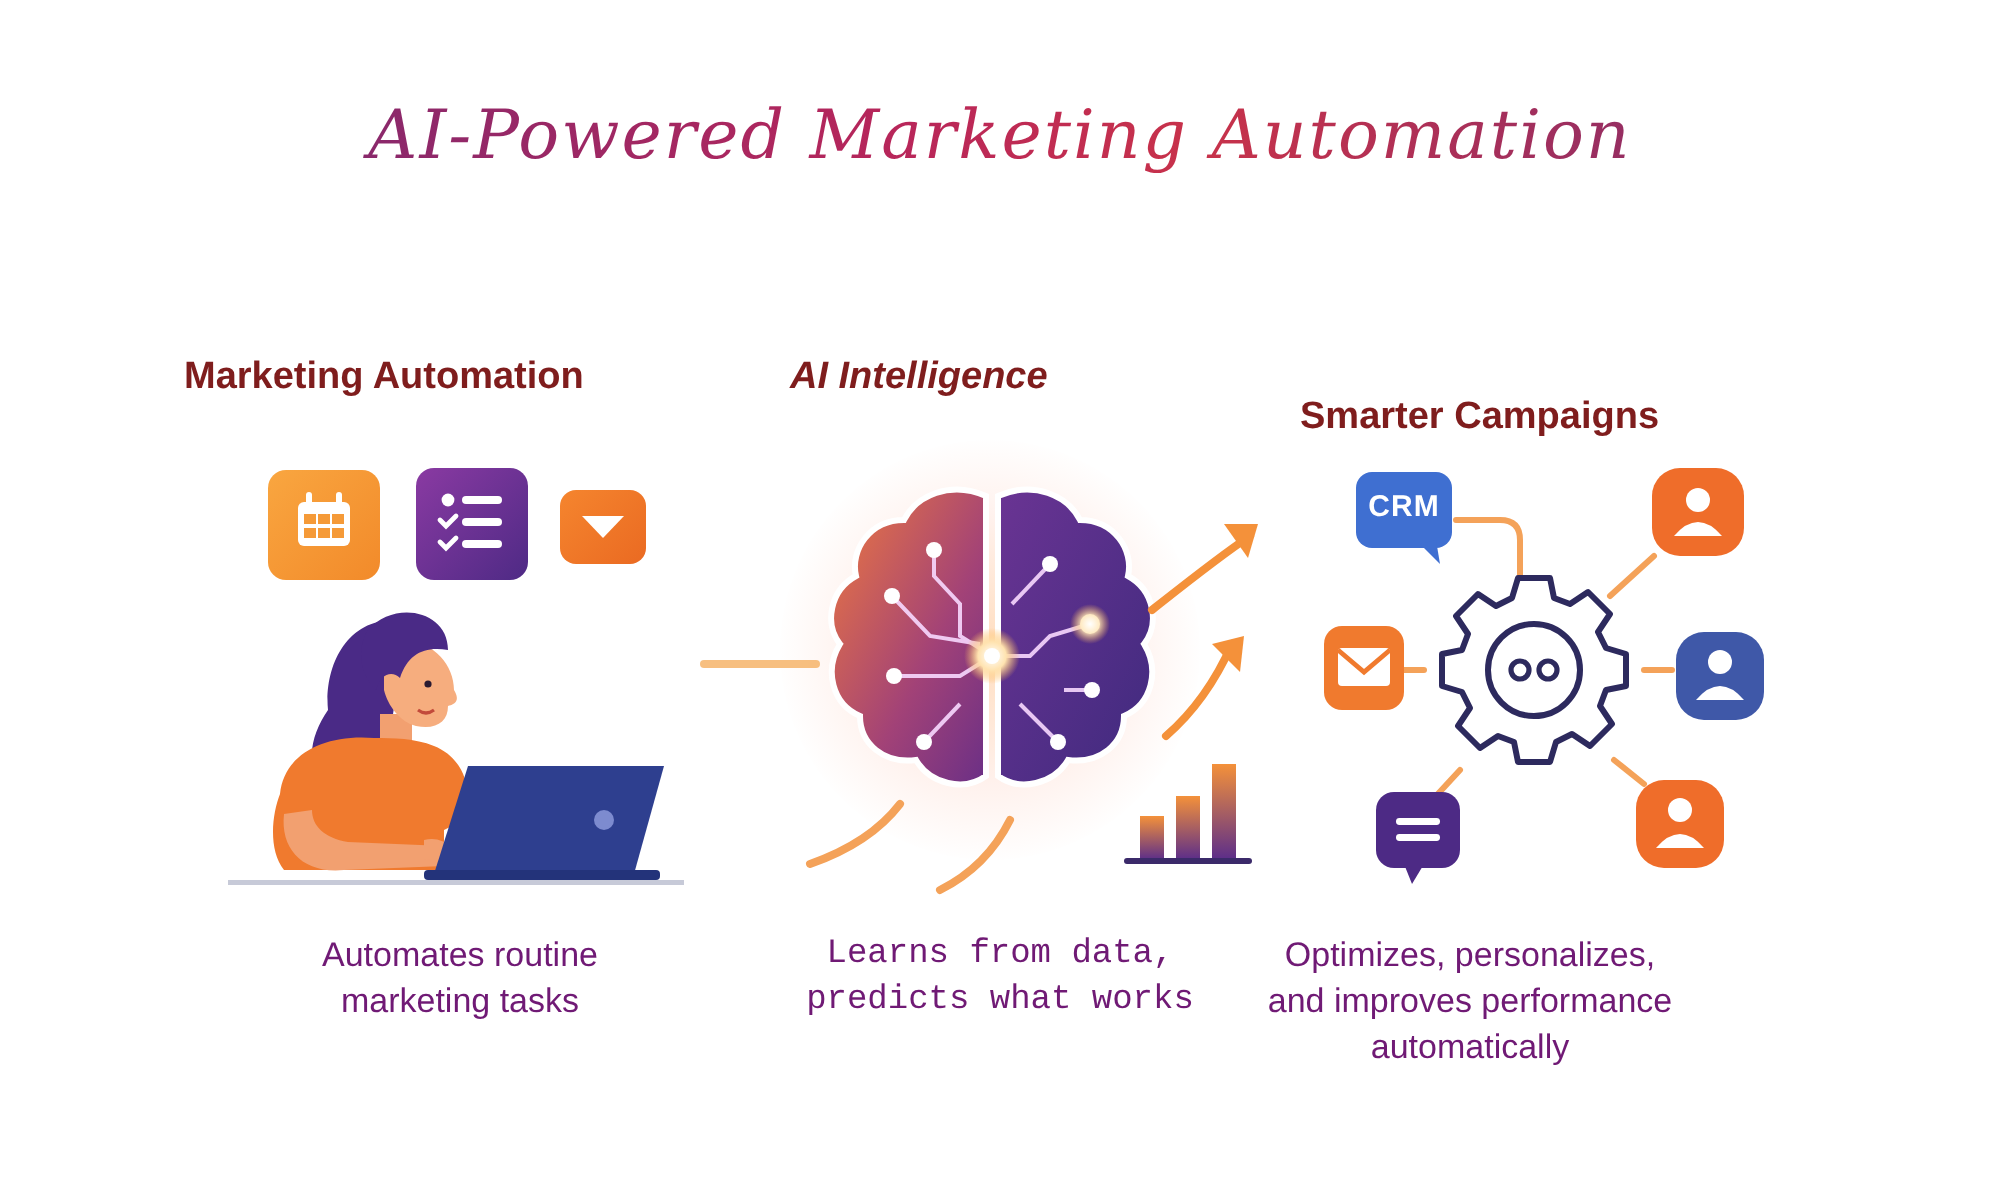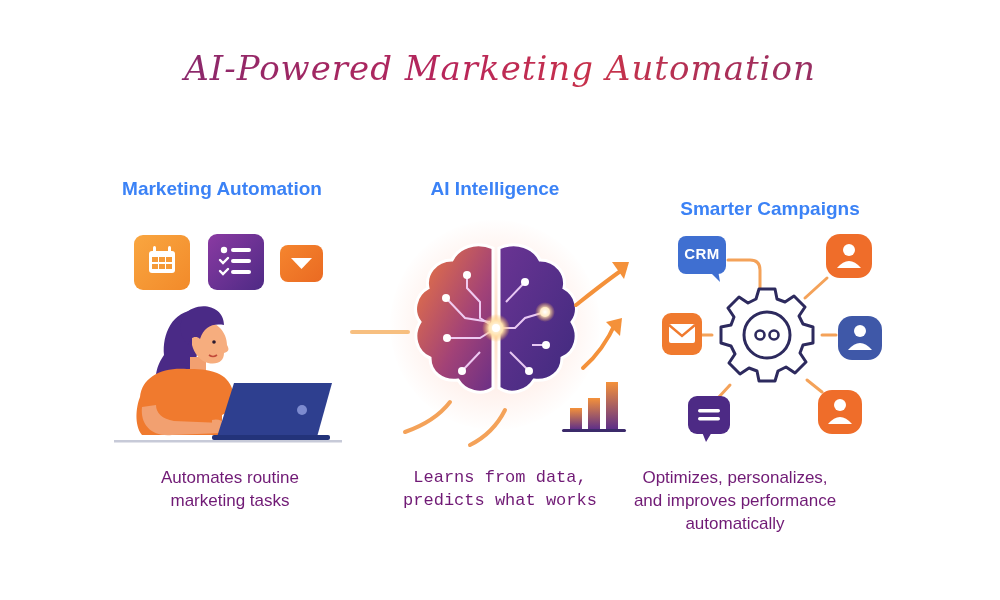--- a/index.html
+++ b/index.html
@@ -11,22 +11,22 @@
   }
   .page { position: absolute; left: 0; top: 0; width: 1000px; height: 600px; padding-left: 12px; }
   .title {
     position: absolute; left: 0; top: 48px; width: 1000px; text-align: center;
     font-family: "DejaVu Serif", serif; font-style: italic; font-size: 34px;
     letter-spacing: 1px;
     background: linear-gradient(90deg, #6b2a77 0%, #b8265a 45%, #c8324a 60%, #6b2a77 100%);
     -webkit-background-clip: text; background-clip: text; color: transparent;
   }
   .heading {
-    position: absolute; top: 178px; font-weight: bold; font-size: 19px; color: #3b82f6;
-    text-align: center; white-space: nowrap;
+    position: absolute; top: 178px; font-weight: bold; font-size: 19px; color: #7f1d1d;
+    text-align: left; white-space: nowrap;
   }
   .caption {
     position: absolute; font-size: 17px; color: #701a75; text-align: center; line-height: 23px;
   }
   .caption span { display: block; }
   .app-icon { position: absolute; border-radius: 9px; }
   svg { position: absolute; overflow: visible; }
 </style>
 </head>
 <body>
@@ -92,21 +92,21 @@
     <rect x="100" y="140" width="118" height="5" rx="2" fill="#23337a"></rect>
 
     <rect x="2" y="145" width="228" height="2.5" fill="#c7cad8"></rect>
   </svg>
 
   <div class="caption" style="left:100px; top:466px; width:260px;">
     <span>Automates routine</span>
     <span>marketing tasks</span>
   </div>
 
-  <div class="heading" style="left:380px; width:230px;">AI Intelligence</div>
+  <div class="heading" style="left:395px; width:230px;font-style:italic;">AI Intelligence</div>
 
   <div style="position:absolute; left:390px; top:220px; width:210px; height:210px; border-radius:50%; background:radial-gradient(circle, rgba(255,210,170,0.75) 0%, rgba(255,225,215,0.45) 45%, rgba(255,255,255,0) 72%);"></div>
 
   <svg width="320" height="280" viewBox="0 0 320 280" style="left:340px; top:170px;">
     <defs>
       <linearGradient id="brainL" x1="0" y1="0" x2="1" y2="1">
         <stop offset="0" stop-color="#f07a3e"></stop>
         <stop offset="0.6" stop-color="#a24277"></stop>
         <stop offset="1" stop-color="#6a2f86"></stop>
       </linearGradient>

